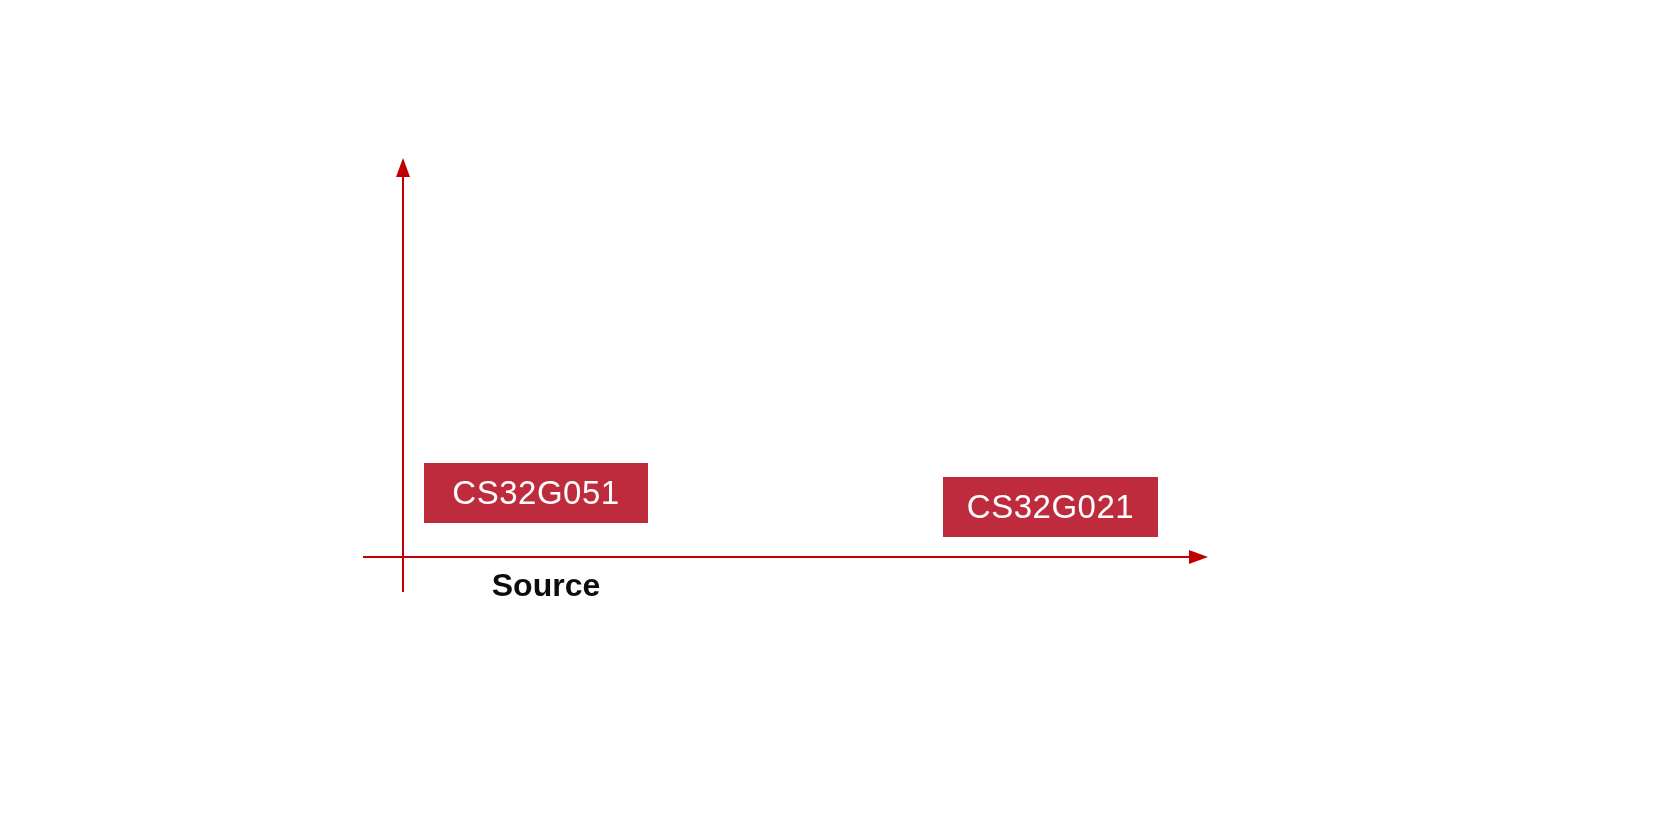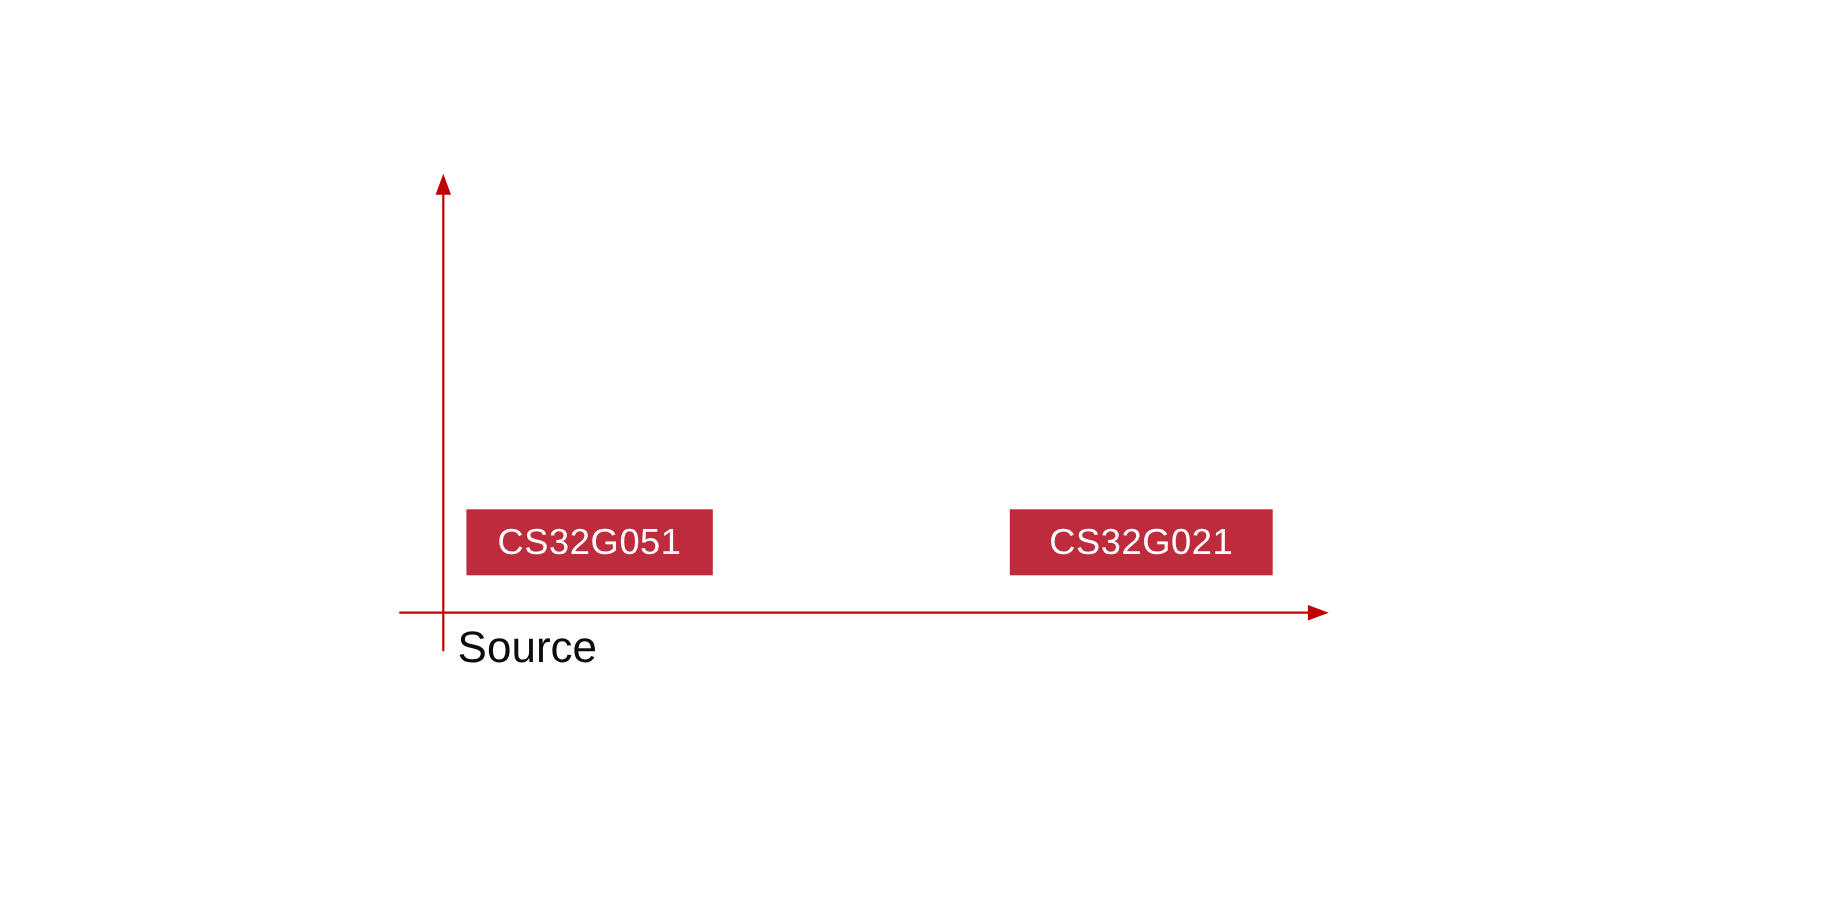--- a/index.html
+++ b/index.html
@@ -29,28 +29,28 @@
     background: #be2b3c;
     color: #ffffff;
     display: flex;
     align-items: center;
     justify-content: center;
     font-size: 33px;
     font-weight: 400;
     letter-spacing: 0.5px;
   }
   .chip-box.source { left: 396px; width: 224px; margin-left: 28px; }
-  .chip-box.sink   { left: 918px; width: 239px; }
+  .chip-box.sink   { left: 943px; width: 215px; margin-top: 14px; }
   .axis-label {
     position: absolute;
     top: 567px;
     width: 260px;
-    text-align: left;
-    font-size: 40px;
-    font-weight: 400;
+    text-align: center;
+    font-size: 32px;
+    font-weight: 700;
     color: #0d0d0d;
   }
   .axis-label.source { left: 416px; }
   .axis-label.sink   { left: 900px; }
 </style>
 </head>
 <body>
 
 <div class="canvas">
 

